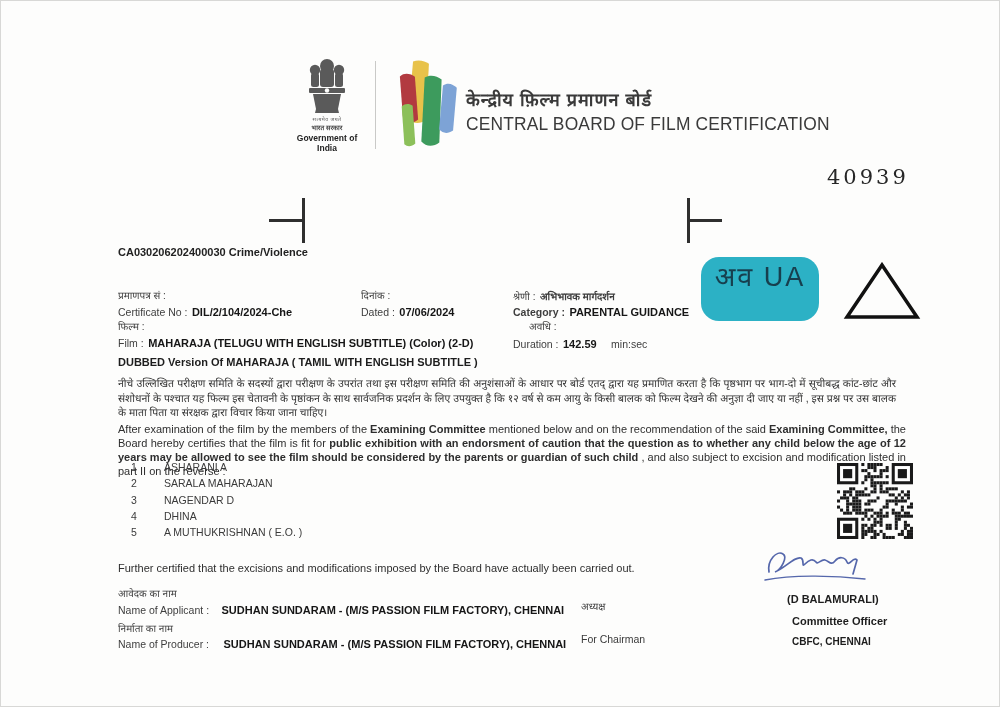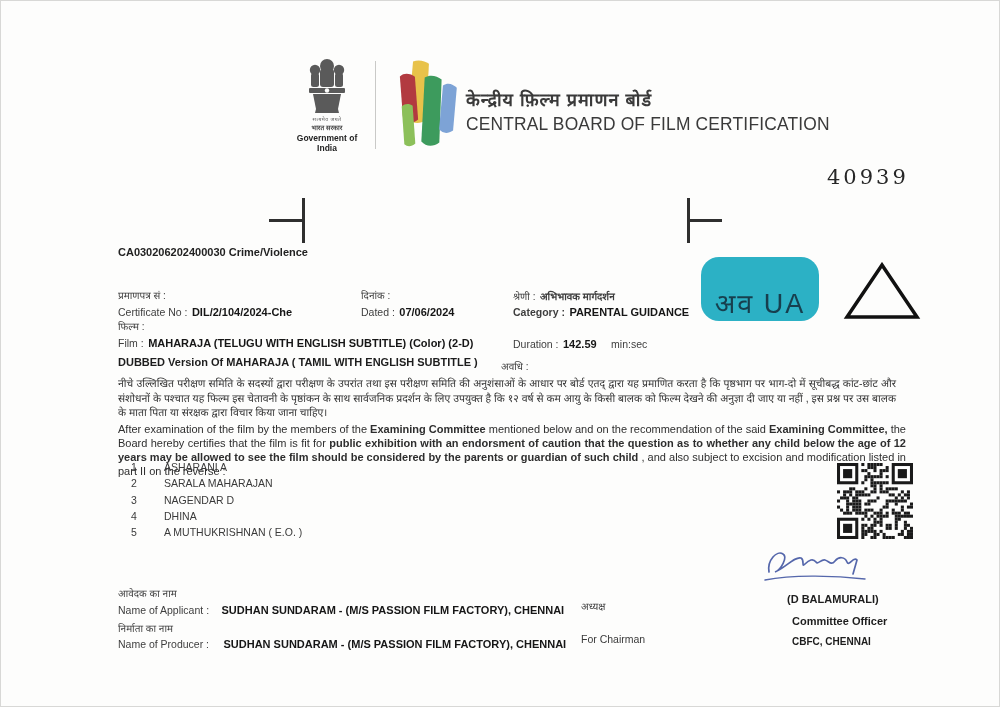--- a/index.html
+++ b/index.html
@@ -36,21 +36,21 @@
 
   .file-no { left:117px; top:245px; font-size:11px; font-weight:bold; color:#222; }
 
   
   .lbl { font-size:10px; color:#3e3e3e; }
   .flbl { font-size:10.5px; color:#3e3e3e; }
   .fval { font-size:11px; font-weight:bold; color:#161616; }
 
   
   .ua-badge { left:700px; top:256px; width:118px; height:64px; border-radius:18px;
-    display:flex; align-items:flex-end; justify-content:center;
+    display:flex; align-items:flex-start; justify-content:center;
     font-size:27px; color:#173f4e; letter-spacing:2px; }
   .triangle { left:842px; top:261px; width:78px; height:58px; }
 
   .dubbed { left:117px; top:355px; font-size:11px; font-weight:bold; color:#1d1d1d; }
 
   .para-hi { left:117px; top:375px; width:778px; font-size:10.5px; line-height:14.5px;
     color:#333; text-align:justify; }
   .para-en { left:117px; top:421px; width:788px; font-size:11px; line-height:14px;
     color:#2e2e2e; text-align:justify; }
 
@@ -142,21 +142,21 @@
     <span class="flbl b">Category :</span>
     <span class="fval">PARENTAL GUIDANCE</span>
   </div>
 
   <div class="abs lbl" style="left:117px;top:318px;">फिल्म :</div>
   <div class="abs" style="left:117px;top:332px;">
     <span class="flbl">Film :</span>
     <span class="fval">MAHARAJA  (TELUGU WITH ENGLISH SUBTITLE) (Color) (2-D)</span>
   </div>
 
-  <div class="abs lbl" style="left:500px;top:318px;margin-top:40px;">अवधि :</div>
+  <div class="abs lbl" style="left:528px;top:318px;">अवधि :</div>
   <div class="abs" style="left:512px;top:333px;">
     <span class="flbl">Duration :</span>
     <span class="fval">142.59</span>
     <span class="flbl" style="margin-left:10px;">min:sec</span>
   </div>
 
   <div class="abs ua-badge" style="background: rgb(44, 177, 197);">
     <span>अव UA</span>
   </div>
   <svg class="abs triangle" viewBox="0 0 78 58">
@@ -404,20 +404,21 @@
       <rect x="1" y="1" width="5" height="5" fill="#fff"></rect>
       <rect x="2" y="2" width="3" height="3" fill="#1a1a1a"></rect>
       <rect x="18" y="0" width="7" height="7" fill="#1a1a1a"></rect>
       <rect x="19" y="1" width="5" height="5" fill="#fff"></rect>
       <rect x="20" y="2" width="3" height="3" fill="#1a1a1a"></rect>
       <rect x="0" y="18" width="7" height="7" fill="#1a1a1a"></rect>
       <rect x="1" y="19" width="5" height="5" fill="#fff"></rect>
       <rect x="2" y="20" width="3" height="3" fill="#1a1a1a"></rect>
     </svg>
 
+  <div class="abs cert-en">Further certified that the excisions and modifications imposed by the Board have actually been carried out.</div>
 
   <svg class="abs signature" viewBox="0 0 120 50">
     <path d="M8 30 C6 18 16 8 22 12 C27 15 20 28 14 30 C24 26 34 14 40 16 C44 18 40 26 44 22 C48 18 52 16 55 20 C57 23 60 17 64 18 C68 19 70 24 74 19 C78 14 84 15 86 20 C88 25 92 14 96 18 L92 32" fill="none" stroke="#5567ab" stroke-width="1.7" stroke-linecap="round"></path>
     <path d="M4 38 C30 33 70 33 104 37" fill="none" stroke="#5567ab" stroke-width="1.4" stroke-linecap="round"></path>
   </svg>
   <div class="abs sig-name">(D BALAMURALI)</div>
   <div class="abs sig-title">Committee Officer</div>
   <div class="abs sig-office">CBFC, CHENNAI</div>
 
   <div class="abs lbl applicant-lbl-hi">आवेदक का नाम</div>

